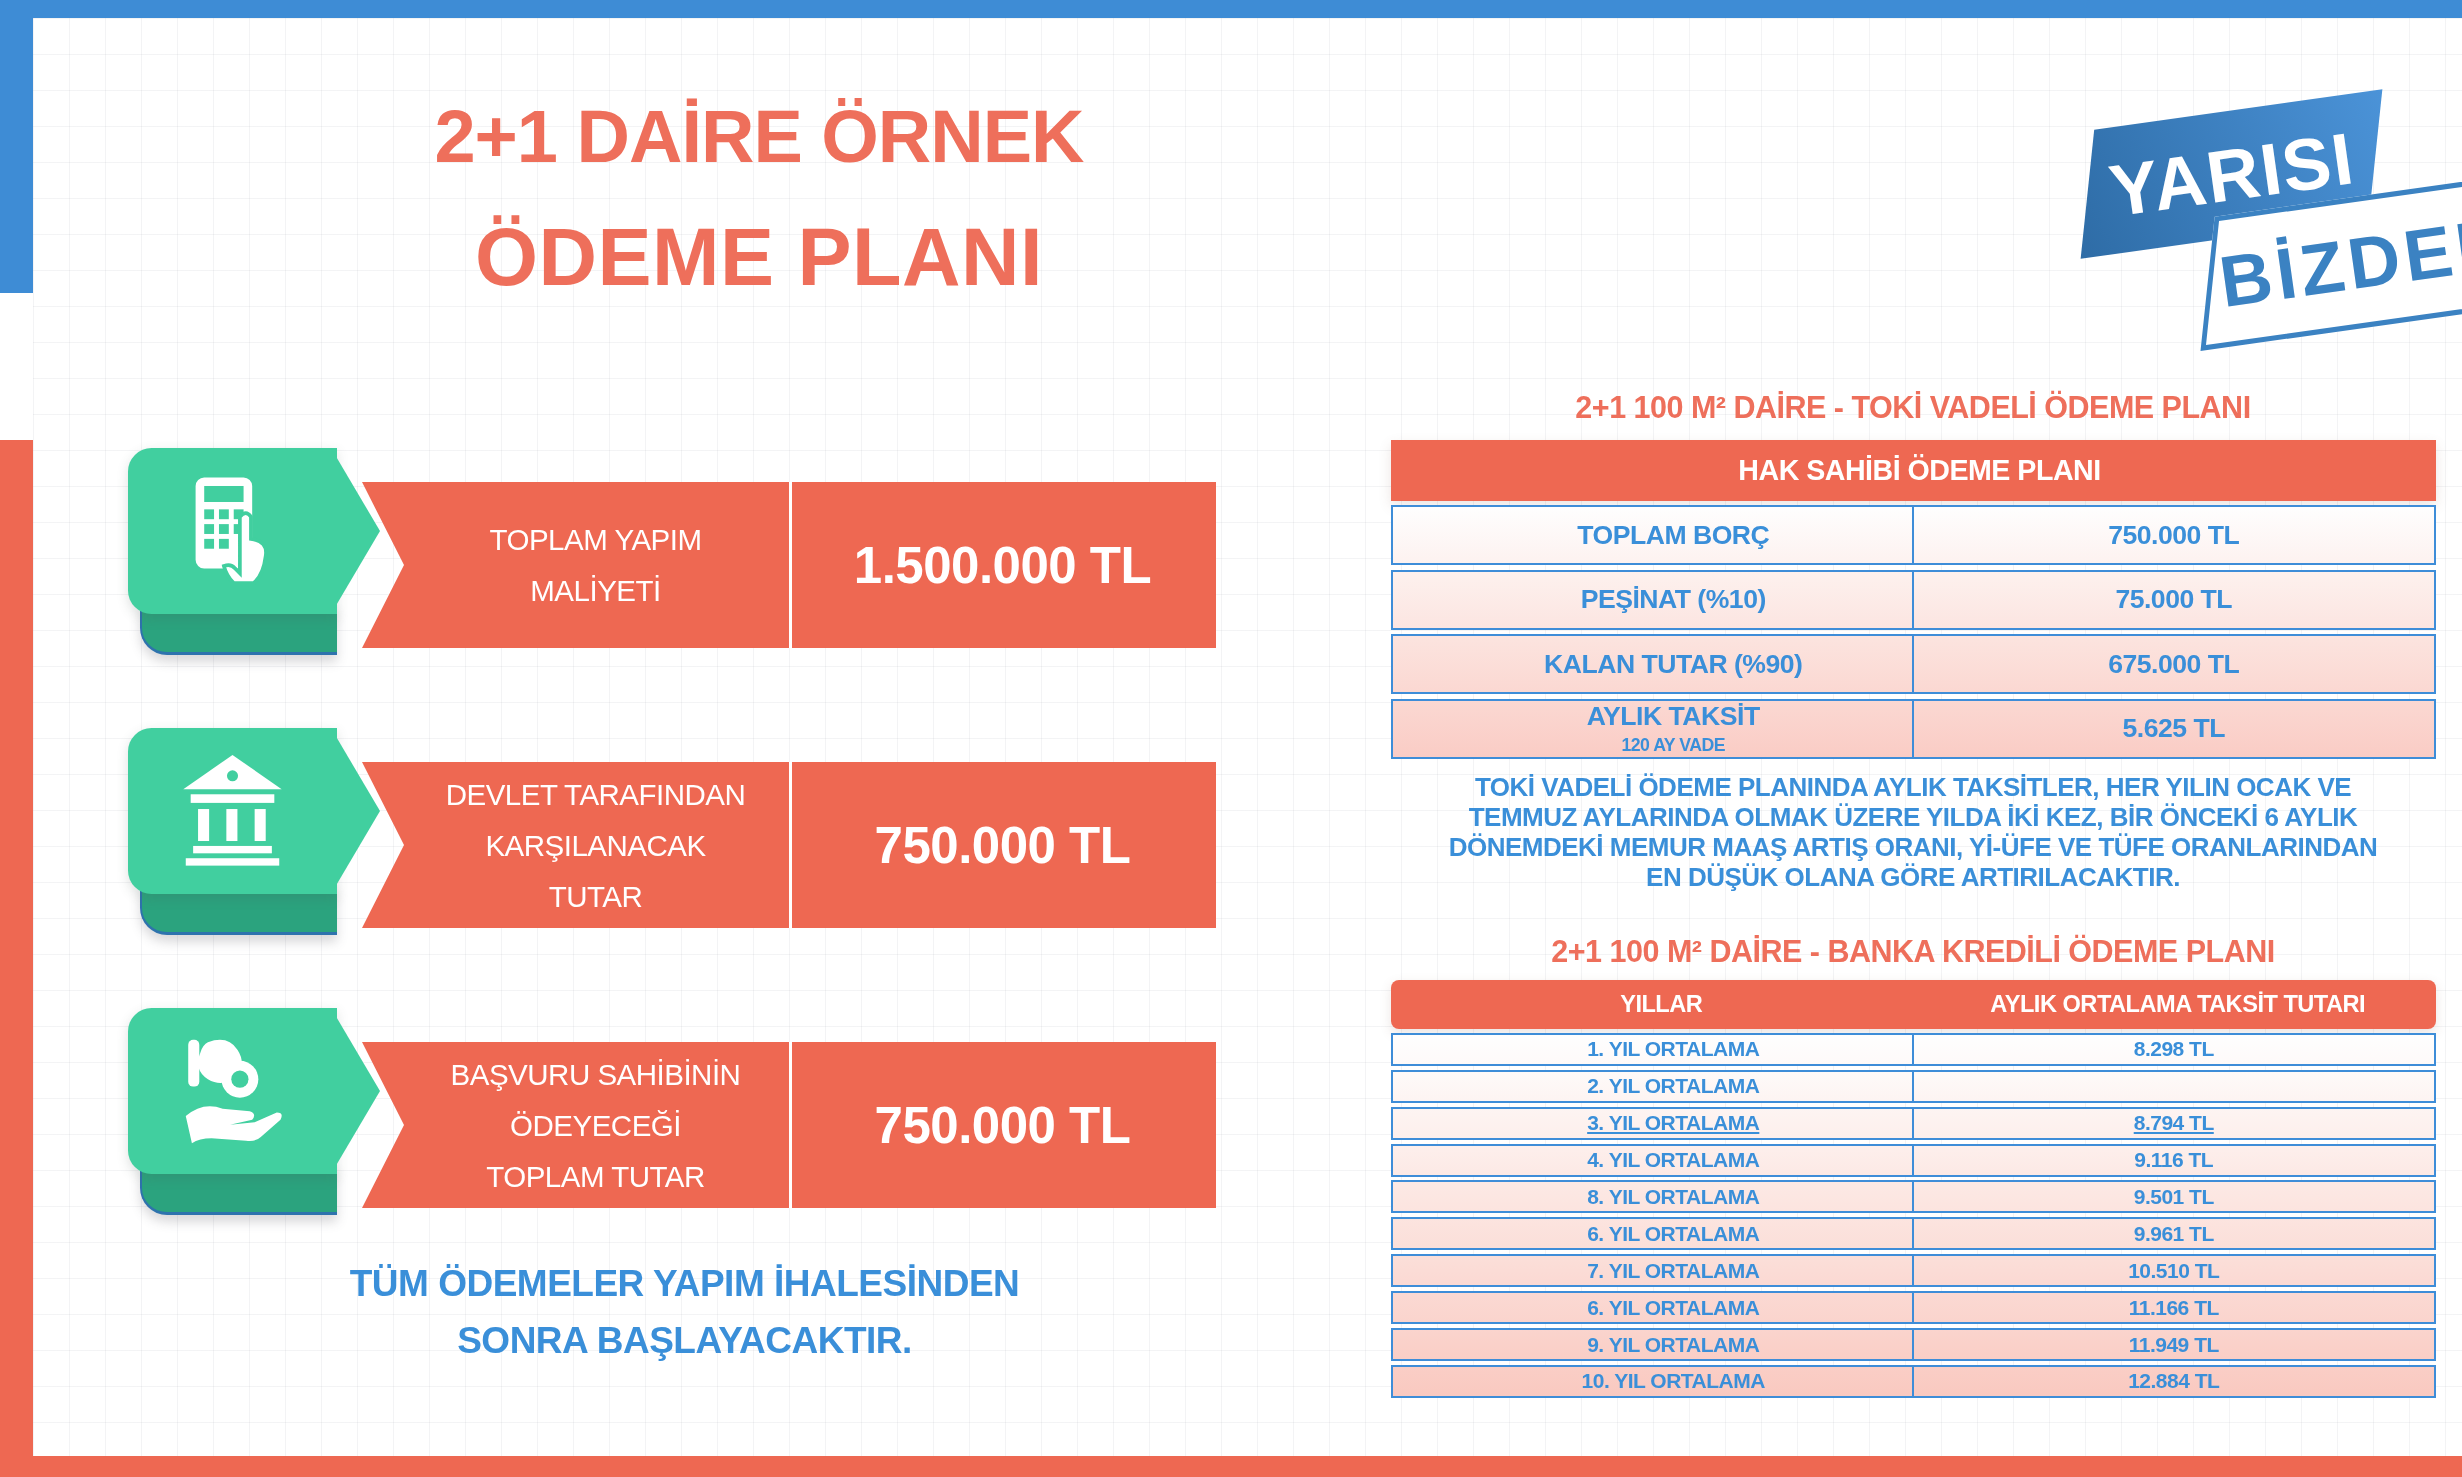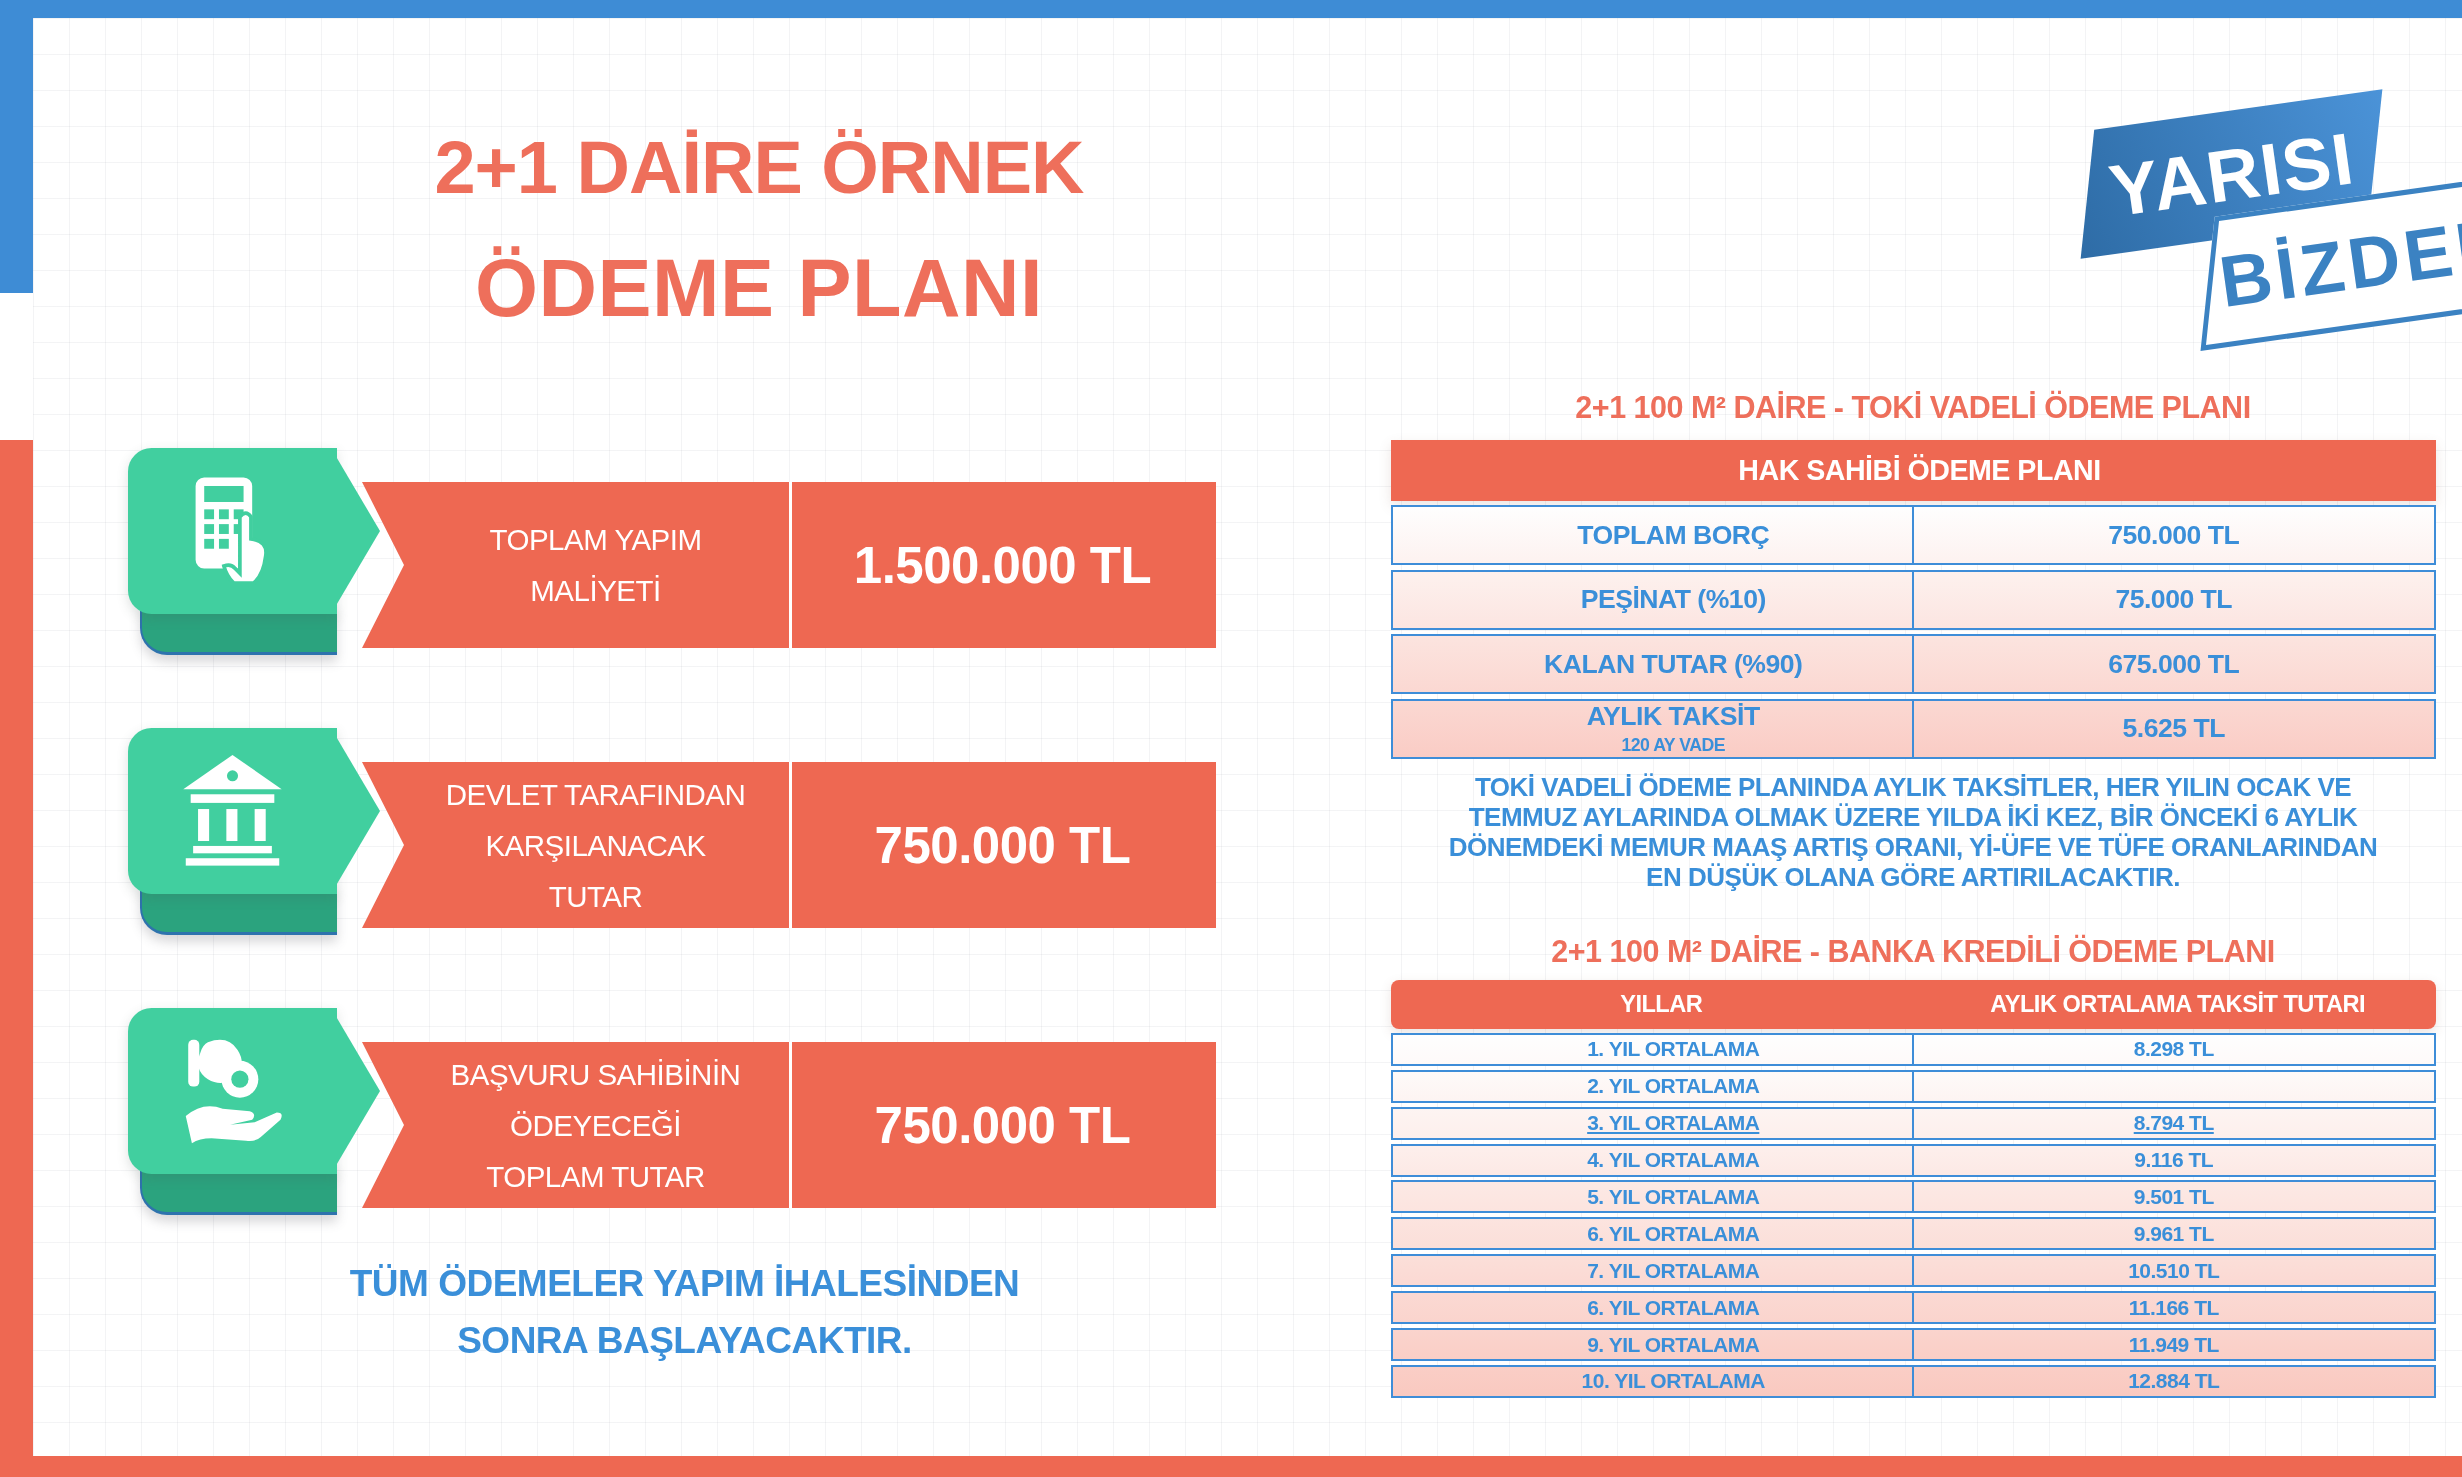--- a/index.html
+++ b/index.html
@@ -26,21 +26,21 @@
 
   
   .panel{position:absolute;left:33px;top:17.7px;width:2557px;height:1438px;background:#ffffff;
     background-image:
       linear-gradient(rgba(175,180,188,0.15) 1px, transparent 1px),
       linear-gradient(90deg, rgba(175,180,188,0.15) 1px, transparent 1px);
     background-size:36px 36px;}
 
   
   .title-block{position:absolute;left:163px;top:94px;width:1192px;text-align:center;color:var(--red-title);}
-  .title-line1{font-size:74px;font-weight:600;letter-spacing:-1px;line-height:86px;white-space:nowrap;margin-top:31px;}
+  .title-line1{font-size:74px;font-weight:600;letter-spacing:-1px;line-height:86px;white-space:nowrap;}
   .title-line1 .t-prefix{font-weight:900;}
   .title-line2{font-size:81px;font-weight:900;letter-spacing:0.5px;line-height:91px;margin-top:32px;}
 
   
   .logo-yarisi{position:absolute;left:2086px;top:111px;width:291px;height:126px;
     background:linear-gradient(60deg,#2e6ca6,#4b93d8);
     transform:rotate(-8deg) skewX(-14deg);display:flex;align-items:center;justify-content:center;z-index:1;}
   .logo-yarisi span{display:block;transform:skewX(14deg);color:#fff;font-size:73px;font-weight:900;letter-spacing:1.5px;}
   .logo-bizden{position:absolute;left:2206px;top:196px;width:320px;height:131px;background:#fff;
     border:5.4px solid var(--logo-blue);transform:rotate(-8deg) skewX(-14deg);
@@ -278,21 +278,21 @@
       </div>
     <div class="t-row">
         <div class="c-label">3. YIL ORTALAMA</div>
         <div class="c-value">8.794 TL</div>
       </div>
     <div class="t-row">
         <div class="c-label">4. YIL ORTALAMA</div>
         <div class="c-value">9.116 TL</div>
       </div>
     <div class="t-row">
-        <div class="c-label">5. YIL ORTALAMA</div>
+        <div class="c-label">8. YIL ORTALAMA</div>
         <div class="c-value">9.501 TL</div>
       </div>
     <div class="t-row">
         <div class="c-label">6. YIL ORTALAMA</div>
         <div class="c-value">9.961 TL</div>
       </div>
     <div class="t-row">
         <div class="c-label">7. YIL ORTALAMA</div>
         <div class="c-value">10.510 TL</div>
       </div>

